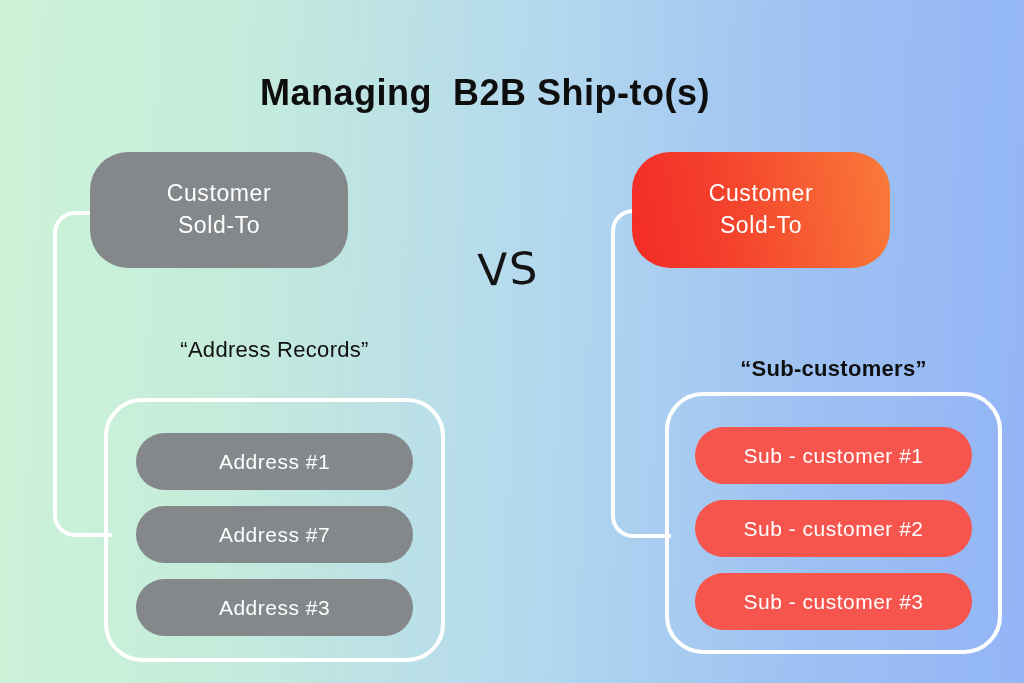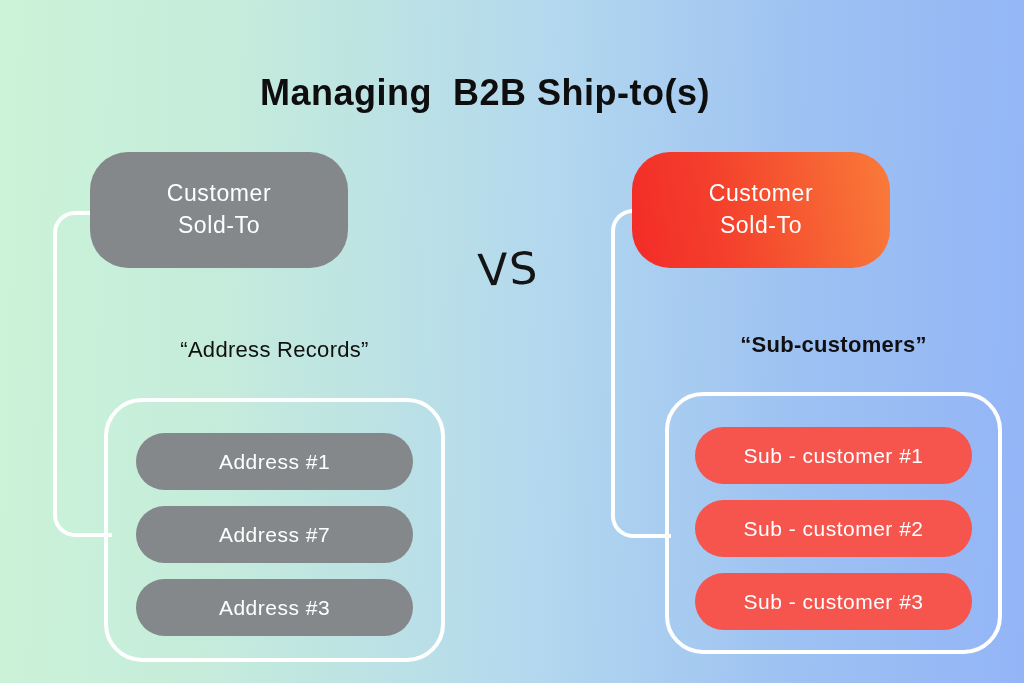--- a/index.html
+++ b/index.html
@@ -79,21 +79,21 @@
 
   
   .caption {
     position: absolute;
     text-align: center;
     color: #101010;
     font-size: 22px;
     letter-spacing: 0.3px;
   }
   .caption.left  { left: 104px; top: 337px; width: 341px; font-weight: 400; }
-  .caption.right { left: 665px; top: 332px; width: 337px; font-weight: 700; }
+  .caption.right { left: 665px; top: 356px; width: 337px; font-weight: 700; }
 
   
   .group {
     position: absolute;
     border: 4px solid #ffffff;
     border-radius: 38px;
     box-sizing: border-box;
     display: flex;
     flex-direction: column;
     align-items: center;

